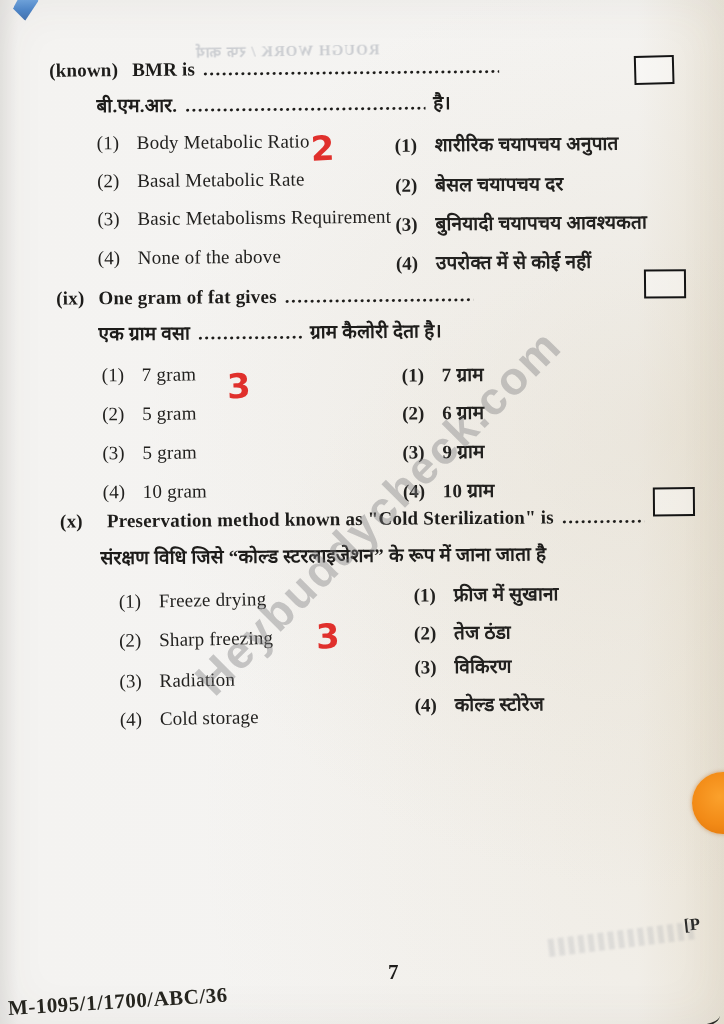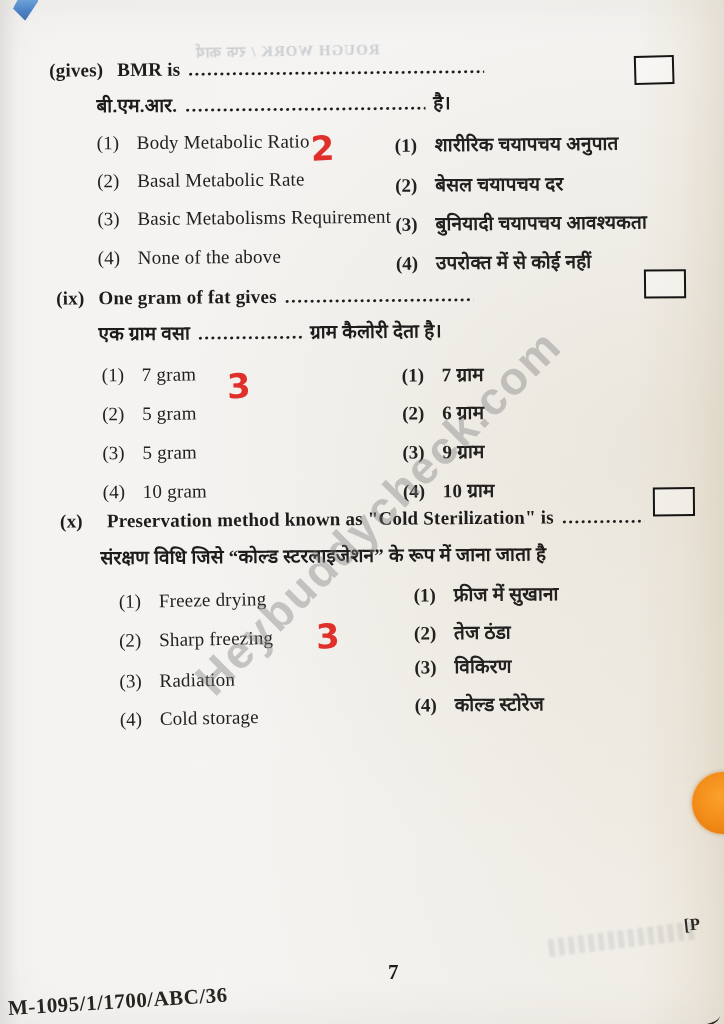--- a/index.html
+++ b/index.html
@@ -77,21 +77,21 @@
 
 <div class="page">
 
   <div class="blue-corner-mark"></div>
 
   <div class="bleed-top">ROUGH WORK / रफ कार्य</div>
 
   <div class="content">
 
     <div class="abs qline" style="left:53px;top:57px;">
-      <span class="qnum">(gives)</span>
+      <span class="qnum">(known)</span>
       <span>BMR is</span>
       <span class="dots" style="width:296px;margin-left:8px;">....................................................................................................</span>
     </div>
     <div class="abs qline hi" style="left:100px;top:90px;">
       <span>बी.एम.आर.</span>
       <span class="dots" style="width:240px;margin:0 8px;">....................................................................................................</span>
       <span>है।</span>
     </div>
     <div class="checkbox" style="left:638px;top:58px;transform:rotate(-1deg);"></div>
     <div class="redmark" style="left:314px;top:128px;">2</div>

